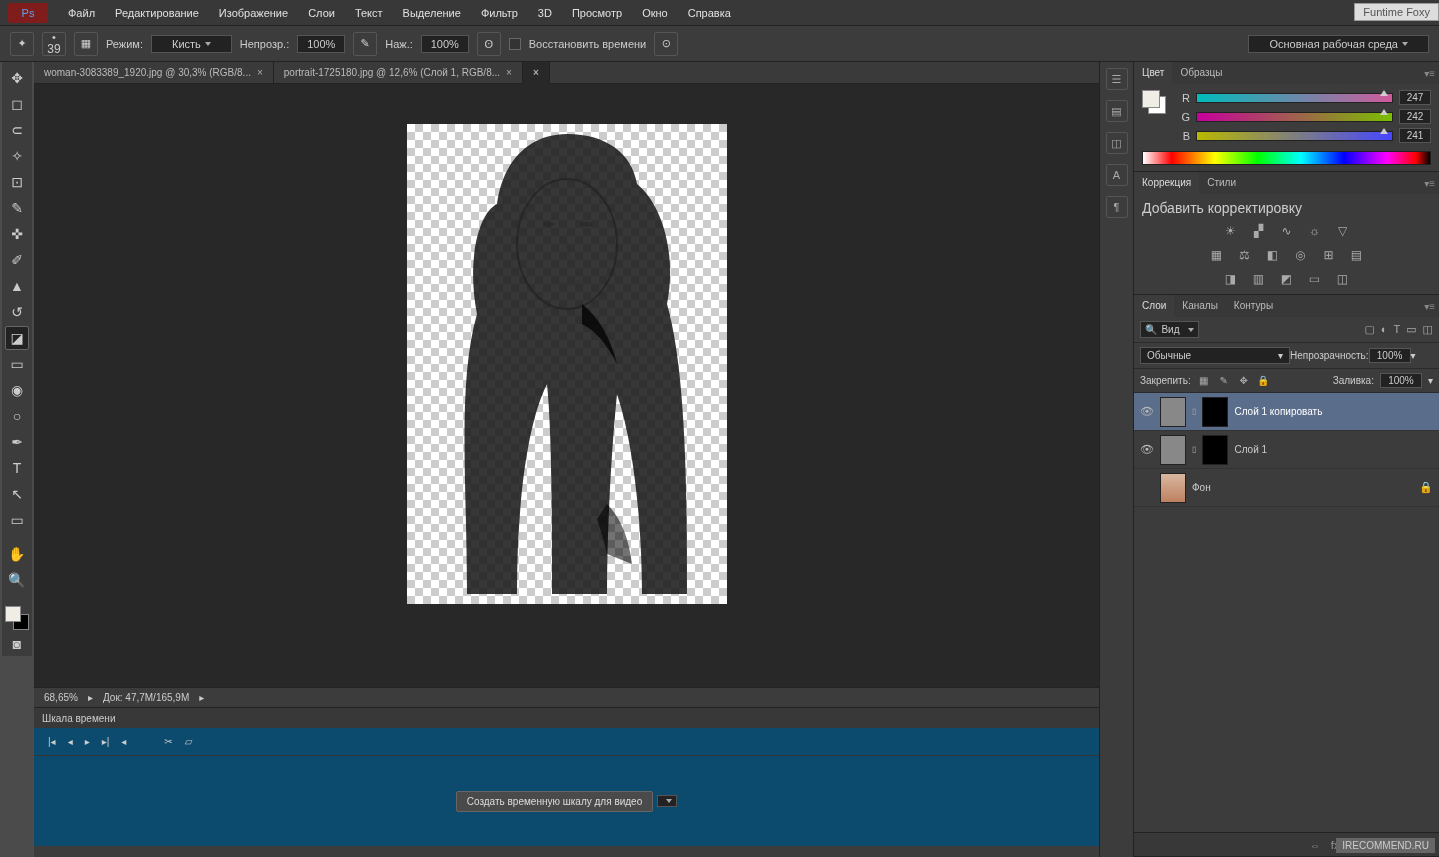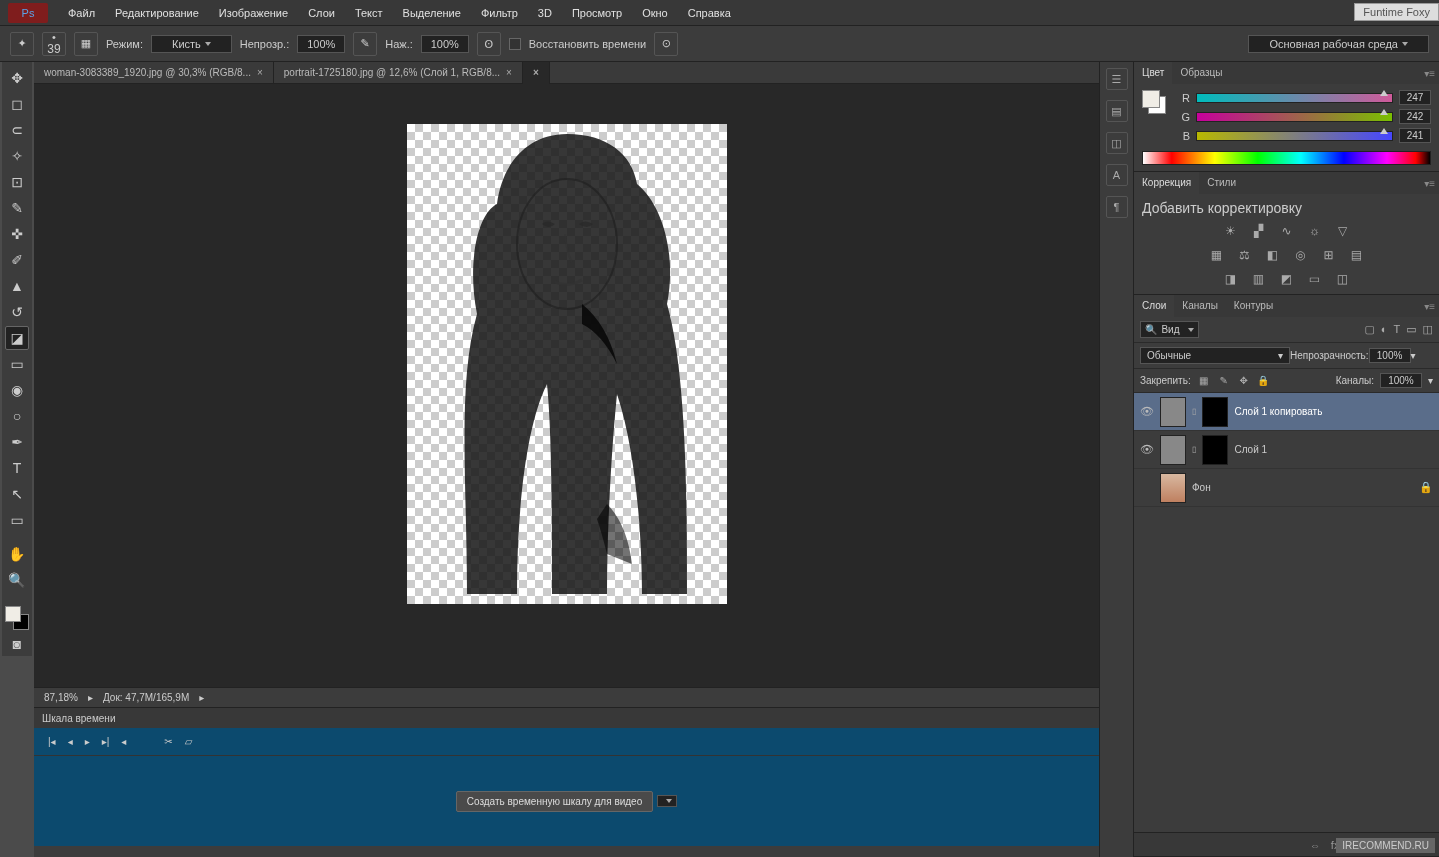--- a/index.html
+++ b/index.html
@@ -213,21 +213,21 @@
           <path fill="rgba(40,40,40,0.7)" d="M172 100 Q178 95 186 100 Q180 106 172 100 Z"></path>
           <path fill="none" stroke="rgba(50,50,50,0.6)" stroke-width="2" d="M158 110 Q160 130 165 138"></path>
           <path fill="none" stroke="rgba(50,50,50,0.7)" stroke-width="3" d="M148 158 Q160 164 175 156"></path>
           <path fill="rgba(0,0,0,0.75)" d="M175 180 Q200 200 210 240 Q195 210 175 200 Z"></path>
           <path fill="rgba(0,0,0,0.55)" d="M200 380 Q220 400 225 440 L200 430 Q195 410 190 395 Z"></path>
         </svg>
       </div>
     </div>
   </div>
   <div class="status-bar">
-    <span>87,18%</span>
+    <span>68,65%</span>
     <span>▸</span>
     <span>Док: 47,7M/165,9M</span>
     <span>▸</span>
   </div>
   <div class="timeline-panel">
     <div class="timeline-header">
         <span>Шкала времени</span>
       </div>
     <div class="timeline-controls">
       <span class="tc-btn">|◂</span>
@@ -355,21 +355,21 @@
           <span>▾</span>
       </div>
       <div class="lock-row">
         <span>Закрепить:</span>
         <div class="lock-ics">
           <span>▦</span>
           <span>✎</span>
           <span>✥</span>
           <span>🔒</span>
         </div>
-        <span style="margin-left:auto">Каналы:</span>
+        <span style="margin-left:auto">Заливка:</span>
         <div class="pct-box">100%</div>
           <span>▾</span>
       </div>
       <div class="layer-list" id="layer-list">
           <div class="layer-item sel">
             <span class="eye">👁</span>
             <div class="thumb "></div>
             <span style="font-size:8px;color:#aaa">▯</span>
             <div class="thumb mask"></div>
             <span class="layer-name">Слой 1 копировать</span>

